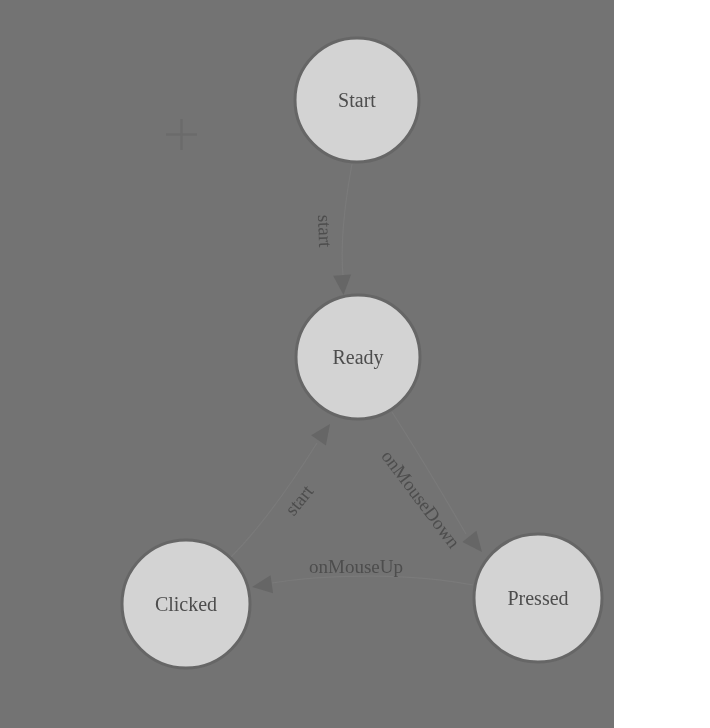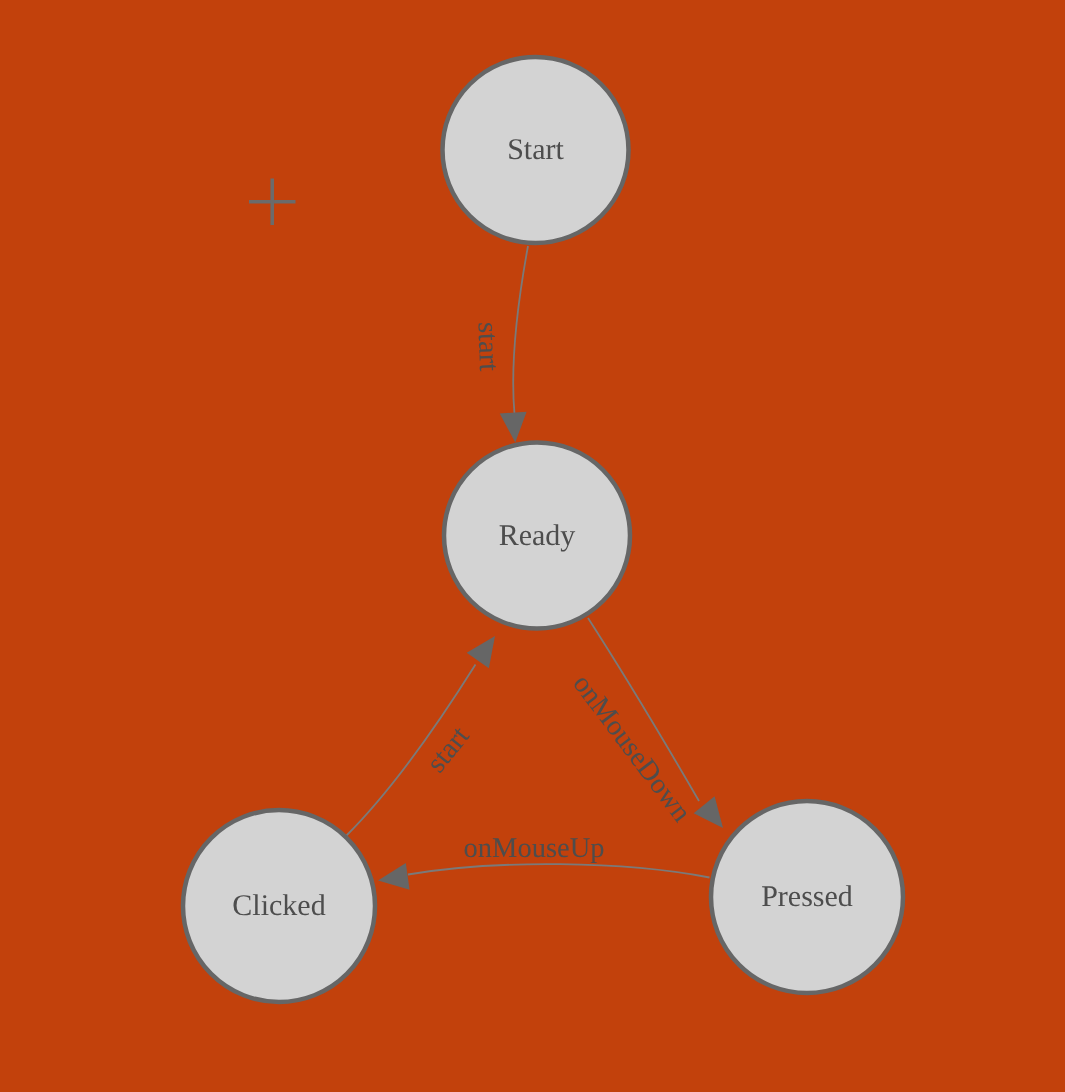--- a/index.html
+++ b/index.html
@@ -5,23 +5,23 @@
   html, body {
     margin: 0;
     padding: 0;
     background: #ffffff;
     width: 710px;
     height: 728px;
     overflow: hidden;
   }
   .canvas {
     position: relative;
-    width: 710px;
+    width: 614px;
     height: 728px;
-    background: #c2410c;
+    background: #737373;
   }
   svg text {
     font-family: "Liberation Serif", "DejaVu Serif", serif;
     text-anchor: middle;
     dominant-baseline: central;
   }
   .node-label {
     font-size: 20px;
     fill: #4d4d4d;
   }

